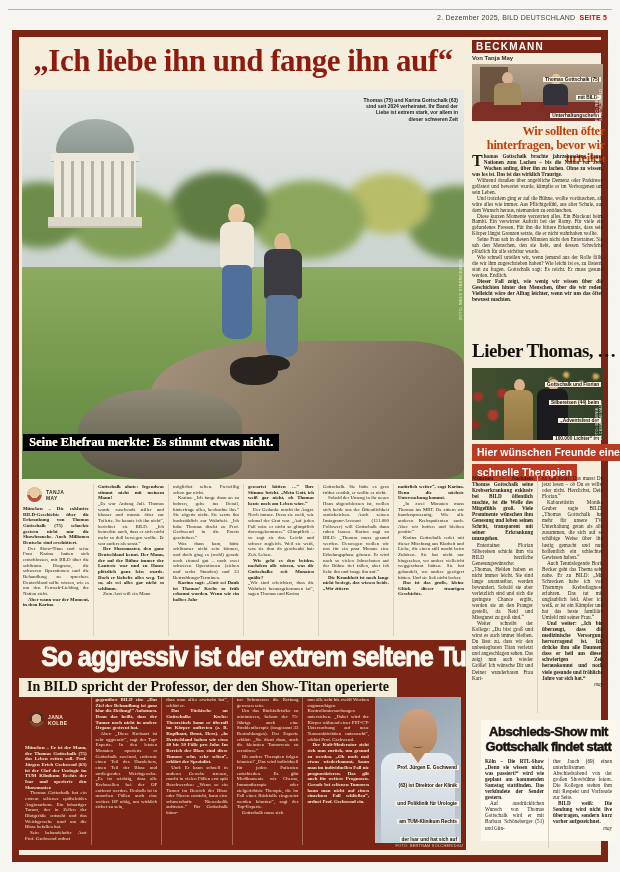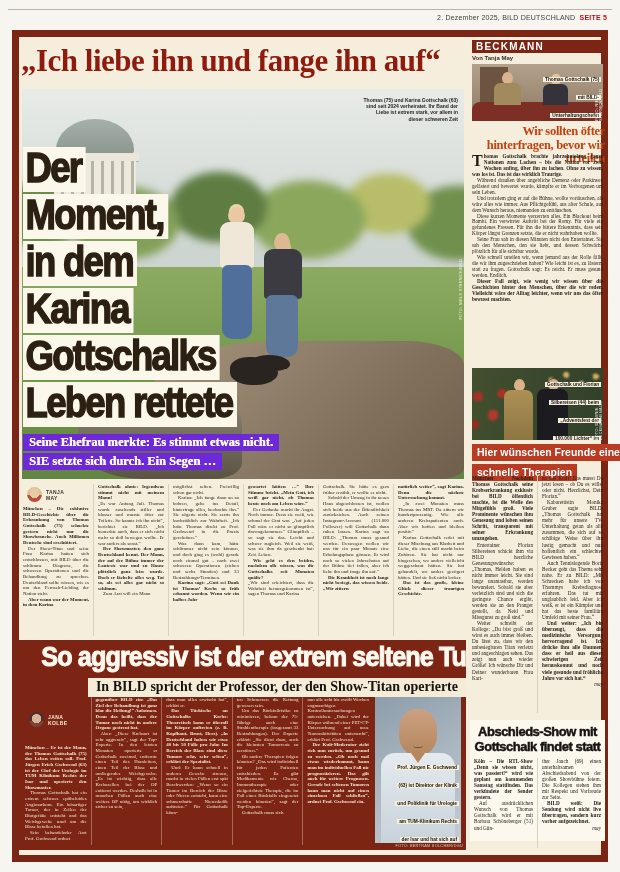--- a/index.html
+++ b/index.html
@@ -6,21 +6,21 @@
   body{width:620px;height:872px;background:#f7f5ef;font-family:"Liberation Sans",sans-serif;position:relative;overflow:hidden}
 
   .toprule{position:absolute;left:8px;right:8px;top:9px;border-top:1px solid #b8b4ab}
   .dateline{position:absolute;top:14px;right:13px;font-size:7px;color:#45423c;letter-spacing:.2px}
   .dateline .seite{color:#c50d0f;font-weight:bold;margin-left:2px}
 
   .frame{position:absolute;left:12px;top:30px;width:582px;height:818px;border:7px solid #7b2515;background:#f5eedd}
   .frame > *{position:absolute}
 
   
-  .mainhead{left:2px;top:6px;width:444px;text-align:left;font-family:"Liberation Serif",serif;font-weight:bold;font-size:31px;line-height:36px;color:#8e1b0d;letter-spacing:-.5px}
+  .mainhead{left:2px;top:6px;width:444px;text-align:center;font-family:"Liberation Serif",serif;font-weight:bold;font-size:31px;line-height:36px;color:#8e1b0d;letter-spacing:-.5px}
 
   .photo-main{left:3px;top:52px;width:442px;height:390px;overflow:hidden;background:linear-gradient(#e8ebe8,#cdd5d0 42%,#c2cbc1)}
   .photo-main > div{position:absolute}
   .trees{left:-10px;top:38px;width:470px;height:160px;filter:blur(4px);background:
     radial-gradient(70px 55px at 6% 55%,#6d8c4a 60%,transparent 61%),
     radial-gradient(90px 60px at 24% 60%,#83a058 60%,transparent 61%),
     radial-gradient(80px 58px at 44% 50%,#5f7d43 60%,transparent 61%),
     radial-gradient(95px 65px at 63% 58%,#8ba75c 60%,transparent 61%),
     radial-gradient(70px 50px at 80% 48%,#b7bd68 60%,transparent 61%),
     radial-gradient(85px 62px at 95% 60%,#70904d 60%,transparent 61%)}
@@ -41,21 +41,21 @@
   .figm-legs{left:244px;top:206px;width:32px;height:62px;background:#5d7899;border-radius:6px 6px 10px 10px}
   .dog{left:208px;top:268px;width:48px;height:28px;background:#2a2420;border-radius:40% 55% 45% 45%;box-shadow:18px -8px 0 -6px #2a2420}
   .pm-cap{right:6px;top:8px;width:98px;text-align:right;font-size:5px;line-height:6.2px;font-weight:bold;color:#26231e}
   .credit-v{writing-mode:vertical-rl;transform:rotate(180deg);font-size:3.8px;letter-spacing:.3px;color:#f2efe7;opacity:.95}
   .pm-credit{right:1px;top:170px}
 
   .kicker{left:4px;top:110px}
   .kchip{display:table;background:#fbf7ea;color:#2c2013;font-weight:bold;font-size:42px;line-height:42px;letter-spacing:-2px;padding:0 5px 3px 3px;margin-bottom:2px;transform:scaleX(.87);transform-origin:left center;-webkit-text-stroke:1.4px #2c2013;white-space:nowrap}
 
   .banner{left:4px;top:397px}
-  .bchip{display:table;background:#6d28d9;color:#fffdf4;font-family:"Liberation Serif",serif;font-weight:bold;font-size:12.5px;line-height:14px;padding:1px 6px 2px;margin-bottom:2px;text-shadow:.3px 0 currentColor;white-space:nowrap}
+  .bchip{display:table;background:#000000;color:#fffdf4;font-family:"Liberation Serif",serif;font-weight:bold;font-size:12.5px;line-height:14px;padding:1px 6px 2px;margin-bottom:2px;text-shadow:.3px 0 currentColor;white-space:nowrap}
 
   .byline{display:flex;gap:4px;align-items:center}
   .byl-main{left:8px;top:450px}
   .avatar{width:15px;height:15px;border-radius:50%;flex:0 0 auto}
   .av-tanja{background:radial-gradient(circle at 50% 42%,#e9c9a6 0 42%,transparent 43%),linear-gradient(#dcc28d 55%,#b4513d 56%)}
   .av-jana{background:radial-gradient(circle at 50% 44%,#dcb394 0 40%,transparent 41%),linear-gradient(#46322c 62%,#7a4438 63%)}
   .byname{font-size:5px;line-height:6px;font-weight:bold;color:#3a332c;letter-spacing:.4px}
   .tumor .byname{color:#f5e7ce}
 
   .cols{left:4px;top:447px;width:441px;height:152px;display:flex;overflow:hidden}
@@ -65,21 +65,21 @@
   .col:last-child{padding-right:0}
   .col p,.kbody p{margin:0;text-indent:5px}
   p.ni{text-indent:0!important}
   p.b{font-weight:bold}
   p.sig{text-align:right;font-style:italic;text-indent:0!important}
 
   
   .tumor{left:0;top:603px;width:447px;height:210px;background:#7c2515;overflow:hidden}
   .tumor > *{position:absolute}
   .tumor-head{left:0;top:1px;width:100%;text-align:center;color:#fdf9ee;font-weight:bold;font-size:28px;line-height:32px;letter-spacing:-1px;transform:scaleX(.9);-webkit-text-stroke:1px #fdf9ee;white-space:nowrap}
-  .tumor-sub{left:0;top:37px;width:100%;text-align:right}
+  .tumor-sub{left:0;top:37px;width:100%;text-align:left}
   .tumor-sub span{display:inline-block;background:#f4ecd7;color:#17130e;font-family:"Liberation Serif",serif;font-weight:bold;font-size:14px;line-height:16px;padding:1px 8px 2px}
   .byl-tumor{left:10px;top:72px}
   .tumor-cols{left:6px;top:57px;width:344px;height:148px;display:flex;overflow:hidden}
   .tumor-cols .col{color:#f5e7ce;border-color:rgba(247,231,206,.35)}
   .tumor-cols .col:first-child{padding-top:48px}
   .tumor-photo{left:356px;top:57px;width:86px;height:146px;background:linear-gradient(150deg,#8d9dab,#aebac3 55%,#c3cdd3);overflow:hidden}
   .tumor-photo > div{position:absolute}
   .prof-head{left:24px;top:12px;width:38px;height:46px;background:linear-gradient(#cda181,#b4875f);border-radius:46% 46% 42% 42%}
   .prof-smile{left:38px;top:46px;width:10px;height:4px;border-bottom:1px solid #6e4a33;border-radius:50%}
   .prof-shirt{left:6px;top:56px;width:74px;height:90px;background:linear-gradient(#e5ebef,#c8d2d9);border-radius:14px 14px 0 0}
@@ -124,21 +124,21 @@
   .lf2b{left:65px;top:21px;width:31px;height:51px;background:#1c1b20;border-radius:7px 7px 0 0}
   .lp-cap{right:2px;top:4px;width:56px;text-align:right}
   .lp-credit{right:0;top:6px}
 
   .fchips{left:453px;top:407px}
   .fchip{display:table;background:#b93b22;color:#fff;font-weight:bold;font-size:10.5px;line-height:12px;padding:2px 5px 3px;margin-bottom:3px;white-space:nowrap}
   .fcols{left:453px;top:438px;width:131px;height:238px;display:flex;overflow:hidden}
   .fcols .col,.fwcols .col{font-size:5.2px;line-height:6.05px}
   .fcols .col:first-child{padding-top:0}
 
-  .farewell{left:451px;top:683px;width:135px;height:121px;background:#fcf8ee}
+  .farewell{left:462px;top:683px;width:135px;height:121px;background:#fcf8ee}
   .farewell > *{position:absolute}
   .fw-head{left:0;top:5px;width:100%;text-align:center;font-weight:bold;font-size:13.5px;line-height:14.5px;letter-spacing:-.5px;color:#171310;-webkit-text-stroke:.5px #171310;transform:scaleX(.96)}
   .fwcols{left:4px;top:38px;width:127px;height:90px;display:flex;overflow:hidden}
   .fwcols .col:first-child{padding-top:0}
 </style>
 </head>
 <body>
 
 <div class="toprule"></div>
 <div class="dateline">
@@ -165,34 +165,24 @@
     <div class="figw-body"></div>
     <div class="figw-legs"></div>
     <div class="figm-head"></div>
     <div class="figm-body"></div>
     <div class="figm-legs"></div>
     <div class="dog"></div>
     <div class="pm-cap">Thomas (75) und Karina Gottschalk (63) sind seit 2024 verheiratet. Ihr Band der Liebe ist extrem stark, vor allem in dieser schweren Zeit</div>
     <div class="credit-v pm-credit">FOTO: NIELS STARNICK/BILD</div>
   </div>
 
-  <div class="kicker">
-
-  <div class="kchip">Der</div>
-      <div class="kchip">Moment,</div>
-      <div class="kchip">in dem</div>
-      <div class="kchip">Karina</div>
-      <div class="kchip">Gottschalks</div>
-      <div class="kchip">Leben rettete</div>
-    </div>
 
   <div class="banner">
 
   <div class="bchip">Seine Ehefrau merkte: Es stimmt etwas nicht.</div>
-      <div class="bchip">SIE setzte sich durch. Ein Segen …</div>
     </div>
 
   <div class="byline byl-main">
     <div class="avatar av-tanja"></div>
     <div class="byname">
       <div>TANJA</div>
       <div>MAY</div>
     </div>
   </div>
 
@@ -296,20 +286,21 @@
 
   <p class="b drop ni">Thomas Gottschalk brachte jahrzehntelang ganze Nationen zum Lachen – bis die Nation vor zwei Wochen anfing, über ihn zu lachen. Ohne zu wissen, was los ist. Das ist das wirklich Traurige.</p>
       <p>Während draußen über angebliche Demenz oder Parkinson gelästert und bewertet wurde, kämpfte er im Verborgenen um sein Leben.</p>
       <p>Und trotzdem ging er auf die Bühne, wollte vortäuschen, als wäre alles wie immer. Aus Pflichtgefühl, aus alter Schule, aus dem Wunsch heraus, niemanden zu enttäuschen.</p>
       <p>Diese kurzen Momente verzerrten alles. Ein Blackout beim Bambi. Ein verwirrter Auftritt bei der Romy. Für viele ein gefundenes Fressen. Für ihn die bittere Erkenntnis, dass sein Körper längst Grenzen setzte, die er nicht wahrhaben wollte.</p>
       <p>Seine Frau sah in diesen Minuten nicht den Entertainer. Sie sah den Menschen, den sie liebt, und dessen Schwäche plötzlich für alle sichtbar wurde.</p>
       <p>Wie schnell urteilen wir, wenn jemand aus der Rolle fällt, die wir ihm zugeschrieben haben? Wie leicht ist es, zu lästern, statt zu fragen. Gottschalk sagt: Es reicht. Er muss gesund werden. Endlich.</p>
       <p class="b">Dieser Fall zeigt, wie wenig wir wissen über die Geschichten hinter den Menschen, über die wir reden. Vielleicht wäre der Alltag leichter, wenn wir uns das öfter bewusst machten.</p>
     </div>
 
+  <div class="lieber-head">Lieber Thomas, …</div>
   <div class="lphoto">
     <div class="lflowers"></div>
     <div class="lbokeh"></div>
     <div class="lf1h"></div>
     <div class="lf1b"></div>
     <div class="lf2h"></div>
     <div class="lf2b"></div>
     <div class="lp-cap"><span class="capchip">Gottschalk und Florian Silbereisen (44) beim „Adventsfest der 100.000 Lichter“ im November 2024</span></div>
     <div class="credit-v lp-credit">FOTO: DOMINIK BECKMANN/IMAGO</div>
   </div>

